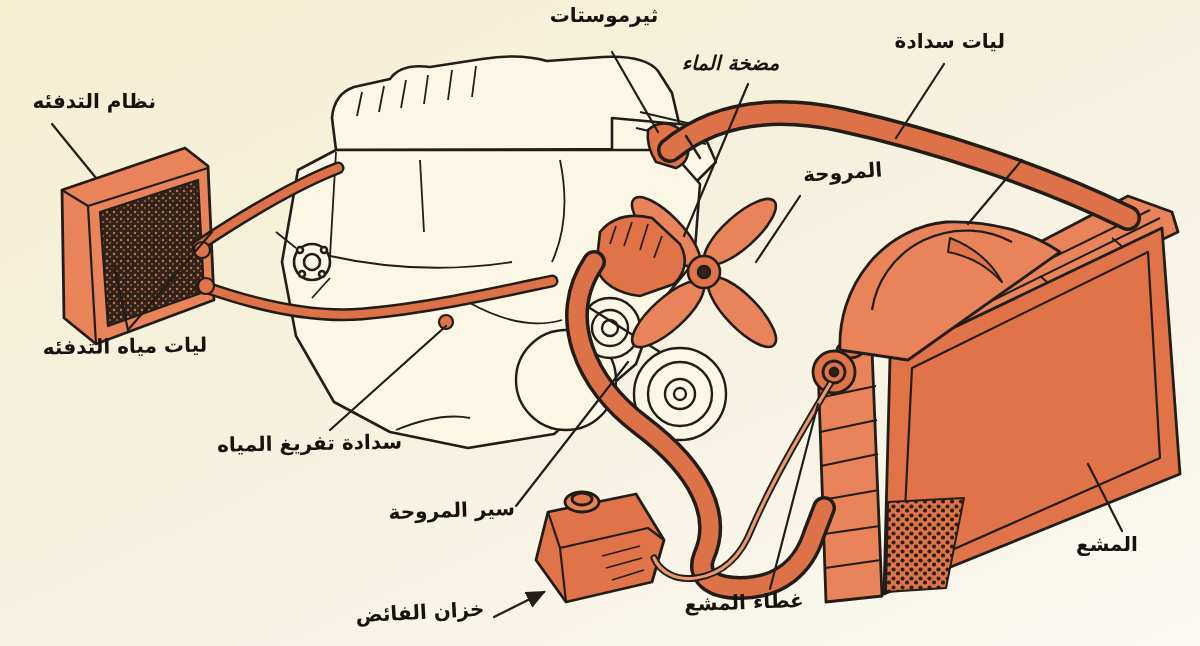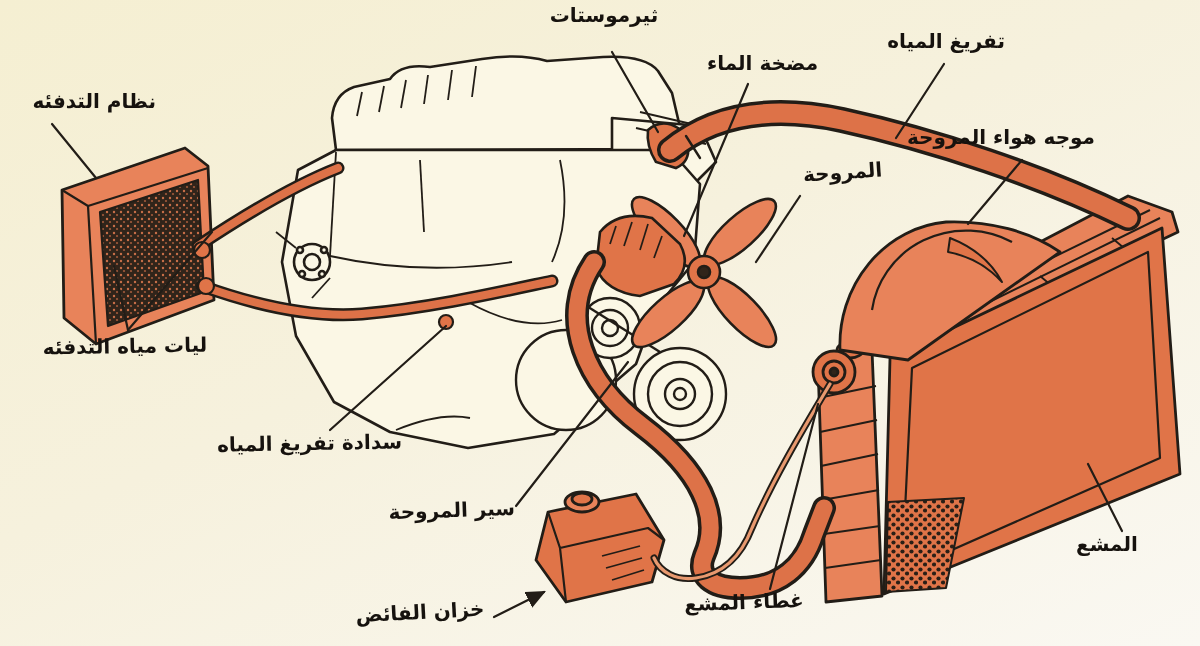--- a/index.html
+++ b/index.html
@@ -218,19 +218,18 @@
     <path d="M1122,531 L1088,464"></path>
   </g>
 </svg>
 
   <div class="lbl" style="left:38px;  top:90px;  width:118px;">نظام التدفئه</div>
   <div class="lbl" style="left:35px;  top:335px; width:180px; transform:rotate(-1deg);">ليات مياه التدفئه</div>
   <div class="lbl" style="left:222px; top:432px; width:180px; transform:rotate(-1deg);">سدادة تفريغ المياه</div>
   <div class="lbl" style="left:390px; top:499px; width:125px; transform:rotate(-2deg);">سير المروحة</div>
   <div class="lbl" style="left:350px; top:601px; width:140px; transform:rotate(-3deg);">خزان الفائض</div>
   <div class="lbl" style="left:545px; top:4px;  width:118px;">ثيرموستات</div>
-  <div class="lbl" style="left:700px; top:52px;  width:125px;">مضخة الماء</div>
+  <div class="lbl" style="left:668px; top:52px;  width:125px;font-style:italic;">مضخة الماء</div>
   <div class="lbl" style="left:800px; top:161px; width:85px;  transform:rotate(-4deg);">المروحة</div>
-  <div class="lbl" style="left:905px; top:30px;  width:100px;">تفريغ المياه</div>
-  <div class="lbl" style="left:925px; top:126px; width:170px;">موجه هواء المروحة</div>
+  <div class="lbl" style="left:905px; top:30px;  width:100px;">ليات سدادة</div>
   <div class="lbl" style="left:683px; top:591px; width:122px; transform:rotate(-2deg);">غطاء المشع</div>
   <div class="lbl" style="left:1066px;top:533px; width:82px;">المشع</div>
 </div>
 
 </body></html>

